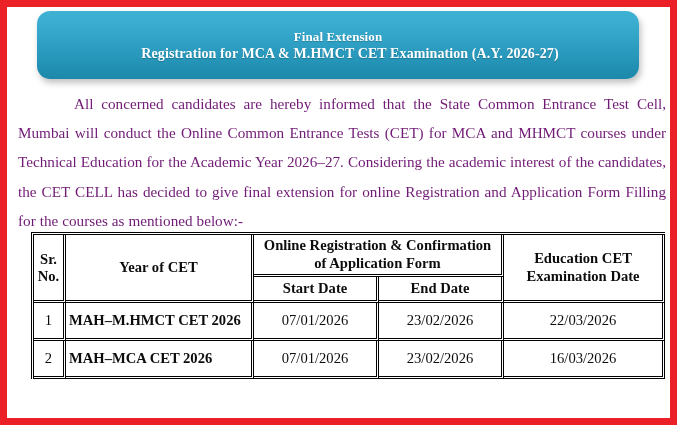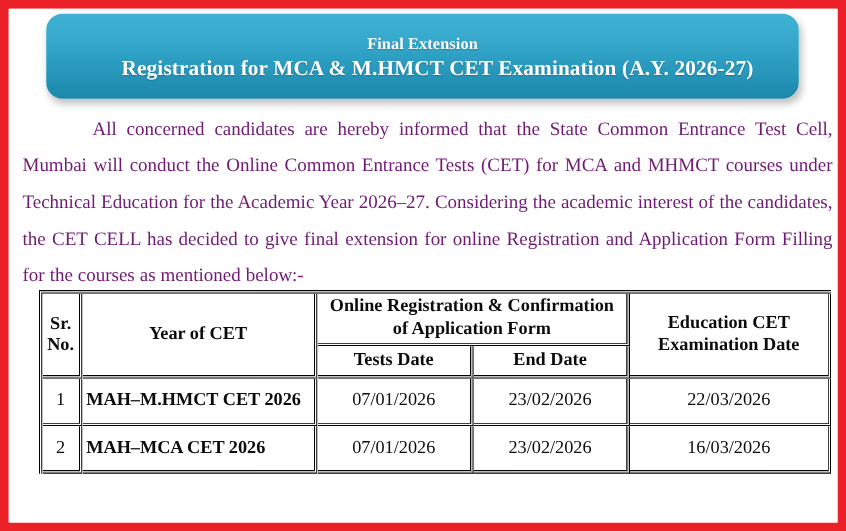--- a/index.html
+++ b/index.html
@@ -62,21 +62,21 @@
   .banner-line {
     color: #ffffff;
     font-weight: bold;
     text-align: center;
     letter-spacing: 0.1px;
     text-shadow: 0 1px 1px rgba(0,0,0,0.22);
     line-height: 1.18;
     white-space: nowrap;
   }
   #banner-title-main { font-size: 13px; }
-  #banner-title-sub  { font-size: 17px; margin-top: 2px; margin-left: 24px; }
+  #banner-title-sub  { font-size: 14px; margin-top: 2px; margin-left: 24px; }
 
   
   #notice-paragraph {
     position: absolute;
     left: 11px;
     top: 82px;
     width: 648px;
     font-size: 15.2px;
     color: #701a75;
     text-align: justify;
@@ -169,21 +169,21 @@
             <td class="hdr c" colspan="2">
               <div>Online Registration &amp; Confirmation</div>
               <div>of Application Form</div>
             </td>
             <td class="hdr c" rowspan="2">
               <div>Education CET</div>
               <div>Examination Date</div>
             </td>
           </tr>
           <tr class="h-row2">
-            <td class="hdr c">Tests Date</td>
+            <td class="hdr c">Start Date</td>
             <td class="hdr c">End Date</td>
           </tr>
 
           <tr class="h-data">
             <td class="c">1</td>
             <td class="l">MAH–M.HMCT CET 2026</td>
             <td class="date-cell">07/01/2026</td>
             <td class="date-cell">23/02/2026</td>
             <td class="date-cell">22/03/2026</td>
           </tr>

